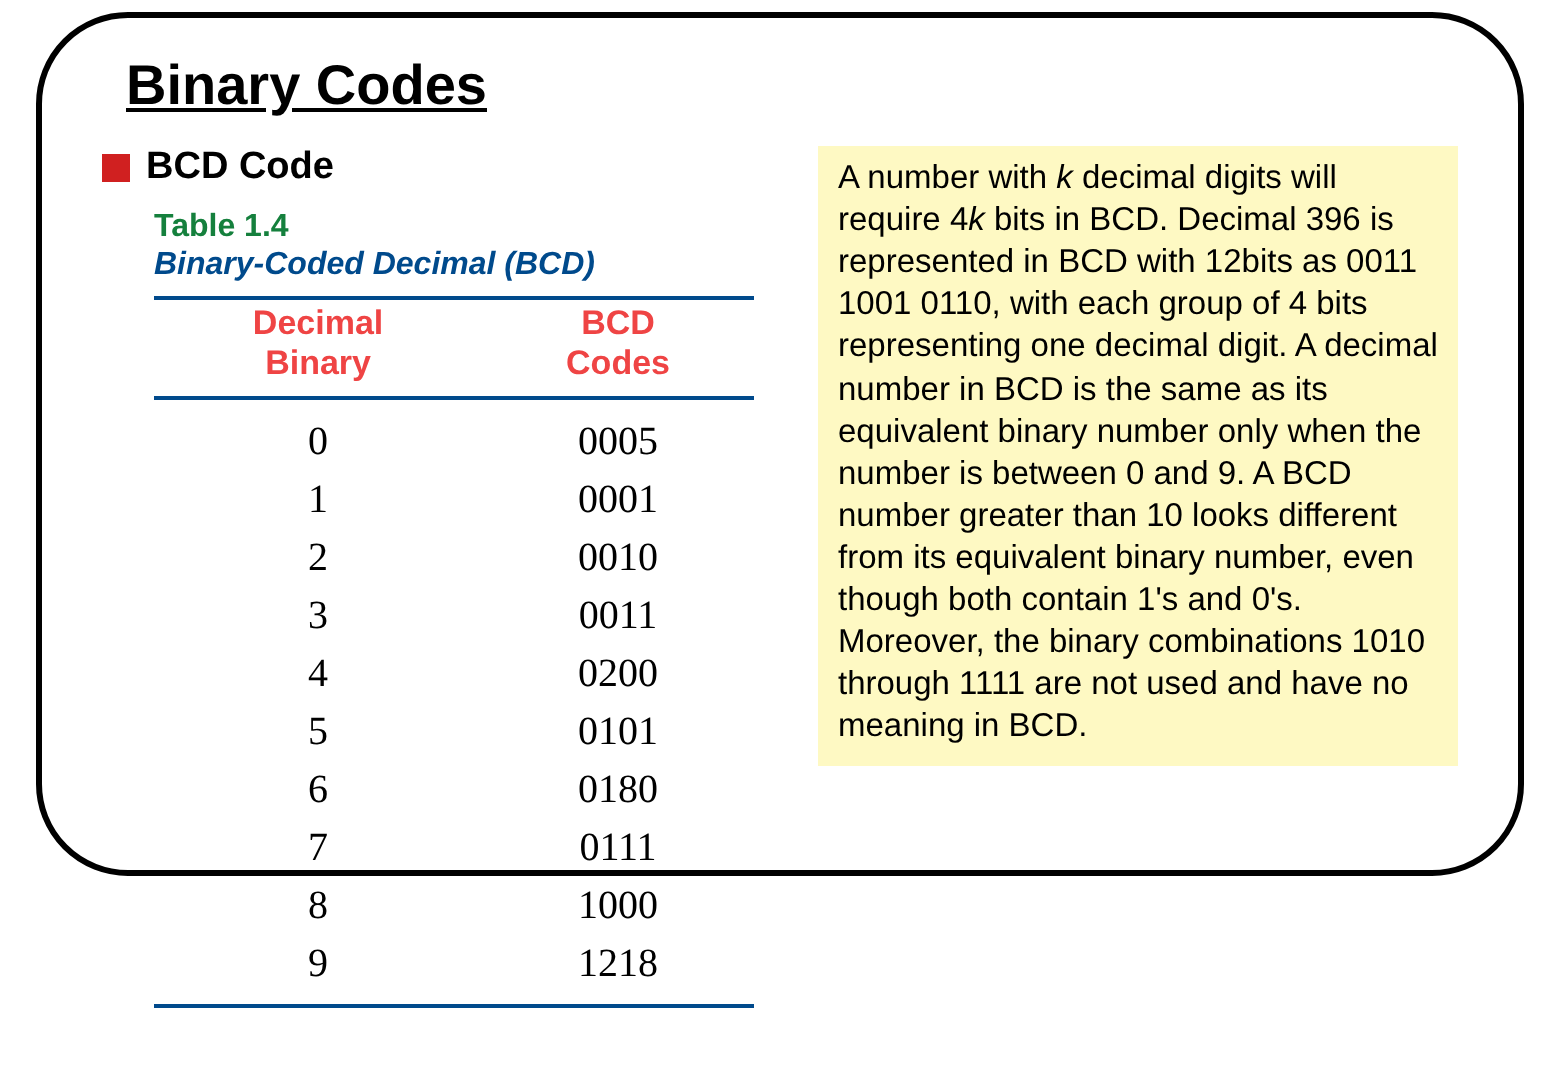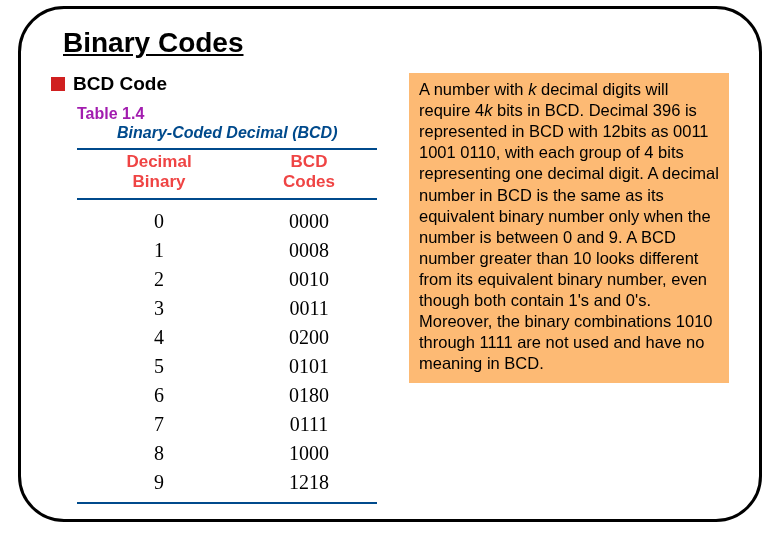--- a/index.html
+++ b/index.html
@@ -8,21 +8,21 @@
     height: 540px;
     background: #fff;
     font-family: Arial, Helvetica, sans-serif;
     position: relative;
   }
   .slide {
     position: absolute;
     left: 18px;
     top: 6px;
     width: 744px;
-    height: 516px;
+    height: 432px;
     border: 3px solid #000;
     border-radius: 46px;
     background: #fff;
     padding: 18px 30px 20px 30px;
   }
   .title {
     font-size: 28px;
     font-weight: bold;
     text-decoration: underline;
     margin-bottom: 14px;
@@ -53,23 +53,22 @@
     color: #004a8c;
     font-weight: bold;
     margin-bottom: 1px;
   }
   .tbl-subcap {
     font-size: 16px;
     font-style: italic;
     color: #004a8c;
     font-weight: bold;
     margin-bottom: 6px;
-    margin-left: 40px;
   }
-  .tbl-caption .tno { color: #a21caf; }
+  .tbl-caption .tno { color: #15803d; }
   table.bcd {
     border-collapse: collapse;
     width: 300px;
   }
   table.bcd thead th {
     text-align: center;
     font-size: 17px;
     font-weight: bold;
     padding: 2px 6px 6px 6px;
     border-top: 2px solid #004a8c;
@@ -83,21 +82,21 @@
     text-align: center;
     padding: 3px 6px;
   }
   table.bcd tbody tr:last-child td {
     border-bottom: 2px solid #004a8c;
     padding-bottom: 8px;
   }
   table.bcd tbody tr:first-child td { padding-top:10px;}
   .right-col {
     flex: 1;
-    background: #fdba74;
+    background: #fef9c3;
     padding: 6px 10px 8px 10px;
     font-size: 16.5px;
     line-height: 1.28;
   }
   .right-col .ki { font-style: italic; }
 </style>
 </head>
 <body>
 
 <div class="slide">
@@ -127,25 +126,25 @@
               </th>
               <th>
                 <span class="hsub">BCD</span>
                 <span class="hsub">Codes</span>
               </th>
             </tr>
           </thead>
           <tbody>
             <tr>
                 <td>0</td>
-                <td>0000</td>
+                <td>0005</td>
               </tr>
             <tr>
                 <td>1</td>
-                <td>0008</td>
+                <td>0001</td>
               </tr>
             <tr>
                 <td>2</td>
                 <td>0010</td>
               </tr>
             <tr>
                 <td>3</td>
                 <td>0011</td>
               </tr>
             <tr>

